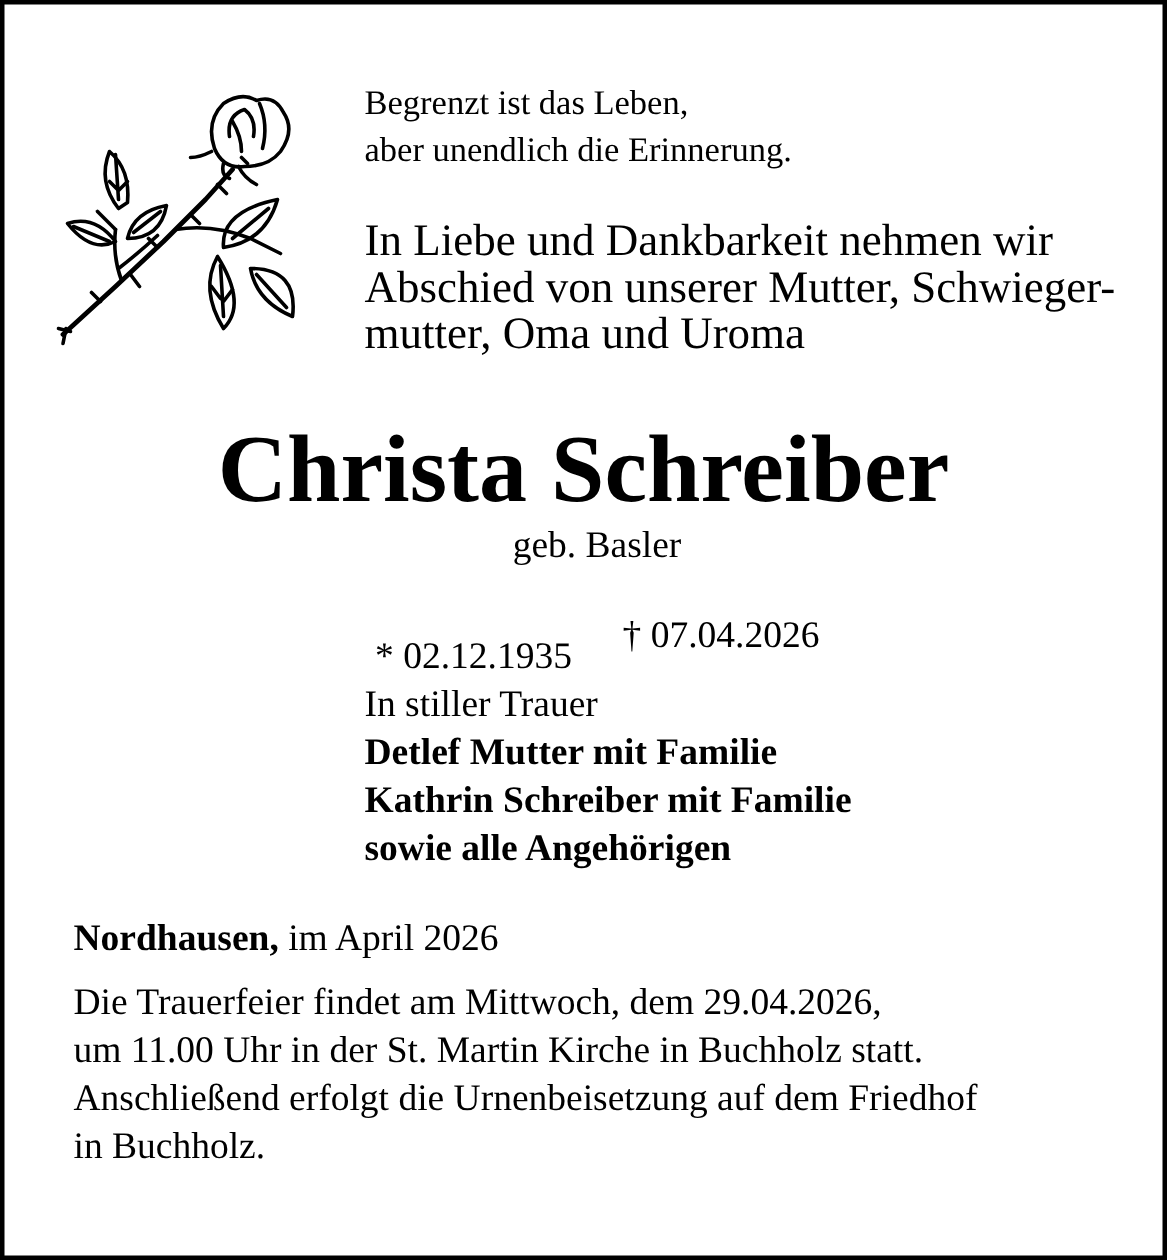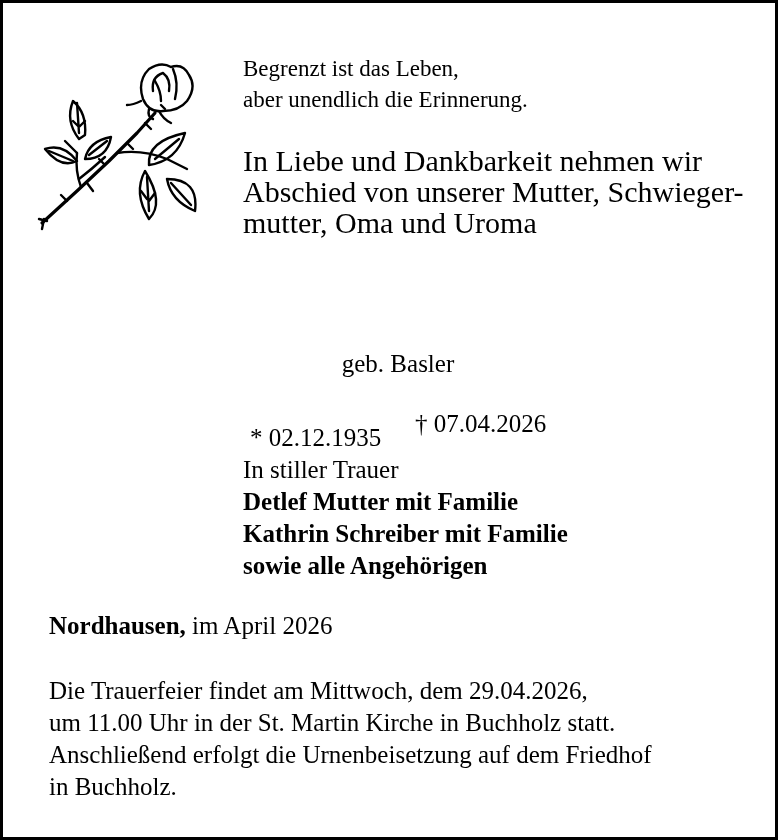--- a/index.html
+++ b/index.html
@@ -43,21 +43,21 @@
       position: absolute; left: 240px; top: 451px;
       font-size: 25px; line-height: 32px;
     }
     .mourners .b { font-weight: bold; }
     .place {
       position: absolute; left: 46px; top: 608px;
       font-size: 25px; line-height: 30px;
     }
     .place .b { font-weight: bold; text-align: right; }
     .ceremony {
-      position: absolute; left: 46px; top: 672px;
+      position: absolute; left: 46px; top: 650px;
       font-size: 25px; line-height: 32px;
     }
     .line { display: block; white-space: nowrap; }
   </style>
 </head>
 <body>
 
 <div class="frame">
 
   <div class="rose">
@@ -104,20 +104,21 @@
     <span class="line">Begrenzt ist das Leben,</span>
     <span class="line">aber unendlich die Erinnerung.</span>
   </div>
 
   <div class="intro">
     <span class="line">In Liebe und Dankbarkeit nehmen wir</span>
     <span class="line">Abschied von unserer Mutter, Schwieger-</span>
     <span class="line">mutter, Oma und Uroma</span>
   </div>
 
+  <div class="name">Christa Schreiber</div>
 
   <div class="maiden">geb. Basler</div>
 
   <div class="dates">
     <span>* 02.12.1935</span>
     <span class="death">† 07.04.2026</span>
   </div>
 
   <div class="mourners">
     <span class="line">In stiller Trauer</span>

